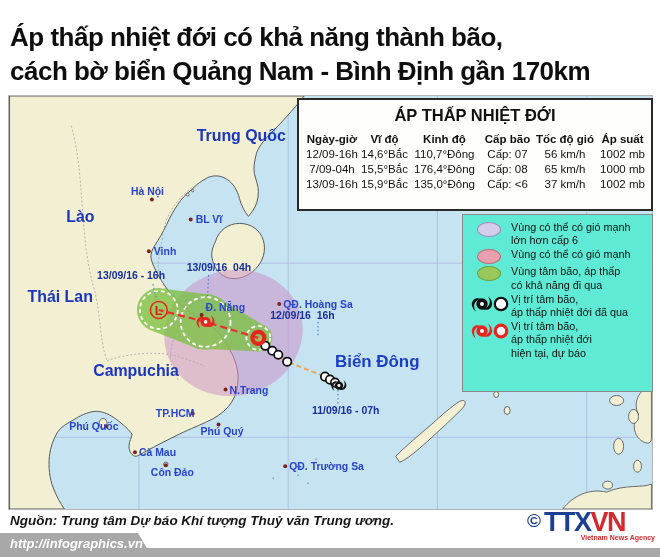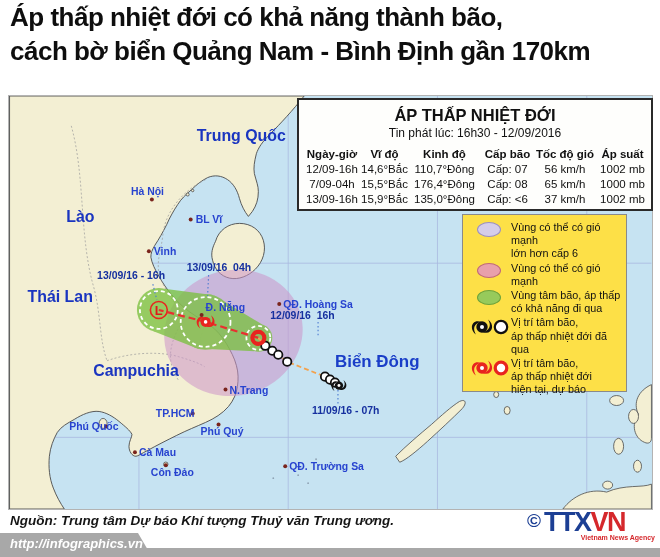--- a/index.html
+++ b/index.html
@@ -1,20 +1,20 @@
 <!DOCTYPE html>
 <html><head>
 <meta charset="utf-8">
 <style>
   * { margin:0; padding:0; box-sizing:border-box; }
   body { background:#ffffff; font-family:"Liberation Sans","DejaVu Sans",sans-serif; }
   .page { position:relative; width:660px; height:557px; background:#fff; overflow:hidden; }
 
   
-  .title { position:absolute; left:10px; top:0; width:645px; color:#0e0e0e;
+  .title { position:absolute; left:10px; top:20px; width:645px; color:#0e0e0e;
            font-weight:700; font-size:26px; line-height:34px; letter-spacing:-0.5px; }
 
   
   .map { position:absolute; left:8px; top:95px; width:645px; height:415px;
          border:1px solid #b3b3b3; background:#c6e3f2; }
   .map svg { display:block; }
   text.country { font:700 16px "Liberation Sans","DejaVu Sans",sans-serif; fill:#1a35c0; }
   text.sea     { font:700 17px "Liberation Sans","DejaVu Sans",sans-serif; fill:#1a3ec8; }
   text.city    { font:600 10.5px "Liberation Sans","DejaVu Sans",sans-serif; fill:#2743cf; }
   text.stamp   { font:700 10.5px "Liberation Sans","DejaVu Sans",sans-serif; fill:#16309f; }
@@ -24,22 +24,22 @@
   .infobox { position:absolute; left:297px; top:98px; width:356px; height:113px;
              background:#fefefc; border:2px solid #2a2a2a; padding:3px 4px; }
   .ib-title { text-align:center; font-weight:700; font-size:16.5px; margin-top:3px; color:#111; }
   .ib-sub   { text-align:center; font-weight:400; font-size:12px; margin-top:1px; color:#111; }
   .ib-table { display:grid; grid-template-columns:58px 47px 73px 53px 62px 53px;
               margin-top:7px; font-size:11.5px; color:#111; }
   .ib-table .h { font-weight:700; }
   .ib-table span { text-align:center; line-height:15px; white-space:nowrap; }
 
   
-  .legend { position:absolute; left:462px; top:214px; width:165px; height:178px;
-            background:#fde047; border:1px solid #8a8a8a; padding:6px 5px 4px 8px; }
+  .legend { position:absolute; left:462px; top:214px; width:191px; height:178px;
+            background:#5eead4; border:1px solid #8a8a8a; padding:6px 5px 4px 8px; }
   .lg-item { display:flex; align-items:flex-start; margin-bottom:1px; }
   .lg-icon { flex:0 0 40px; display:flex; align-items:center; justify-content:flex-start; padding-top:1px; }
   .lg-swatch { width:24px; height:15px; border-radius:50%; margin-left:6px; }
   .lg-text { font-size:10.8px; line-height:13.2px; color:#111; }
 
   
   .source { position:absolute; left:10px; top:513px; font-style:italic; font-weight:600;
             font-size:13.5px; color:#151515; }
   .strip  { position:absolute; left:0; top:548px; width:660px; height:9px; background:#a8a8a8; }
   .ribbon { position:absolute; left:0; top:533px; width:152px; height:24px; background:#a8a8a8;
@@ -214,21 +214,20 @@
 
       <text class="stamp" x="88" y="184">13/09/16 - 16h</text>
       <text class="stamp" x="178" y="176">13/09/16&nbsp;&nbsp;04h</text>
       <text class="stamp" x="262" y="224">12/09/16&nbsp;&nbsp;16h</text>
       <text class="stamp" x="304" y="320">11/09/16 - 07h</text>
     </svg>
   </div>
 
   <div class="infobox">
     <div class="ib-title">ÁP THẤP NHIỆT ĐỚI</div>
-    <div class="ib-sub">Tin phát lúc: 16h30 - 12/09/2016</div>
     <div class="ib-table">
       <span class="h">Ngày-giờ</span>
       <span class="h">Vĩ độ</span>
       <span class="h">Kinh độ</span>
       <span class="h">Cấp bão</span>
       <span class="h">Tốc độ gió</span>
       <span class="h">Áp suất</span>
 
       <span>12/09-16h</span>
       <span>14,6°Bắc</span>

